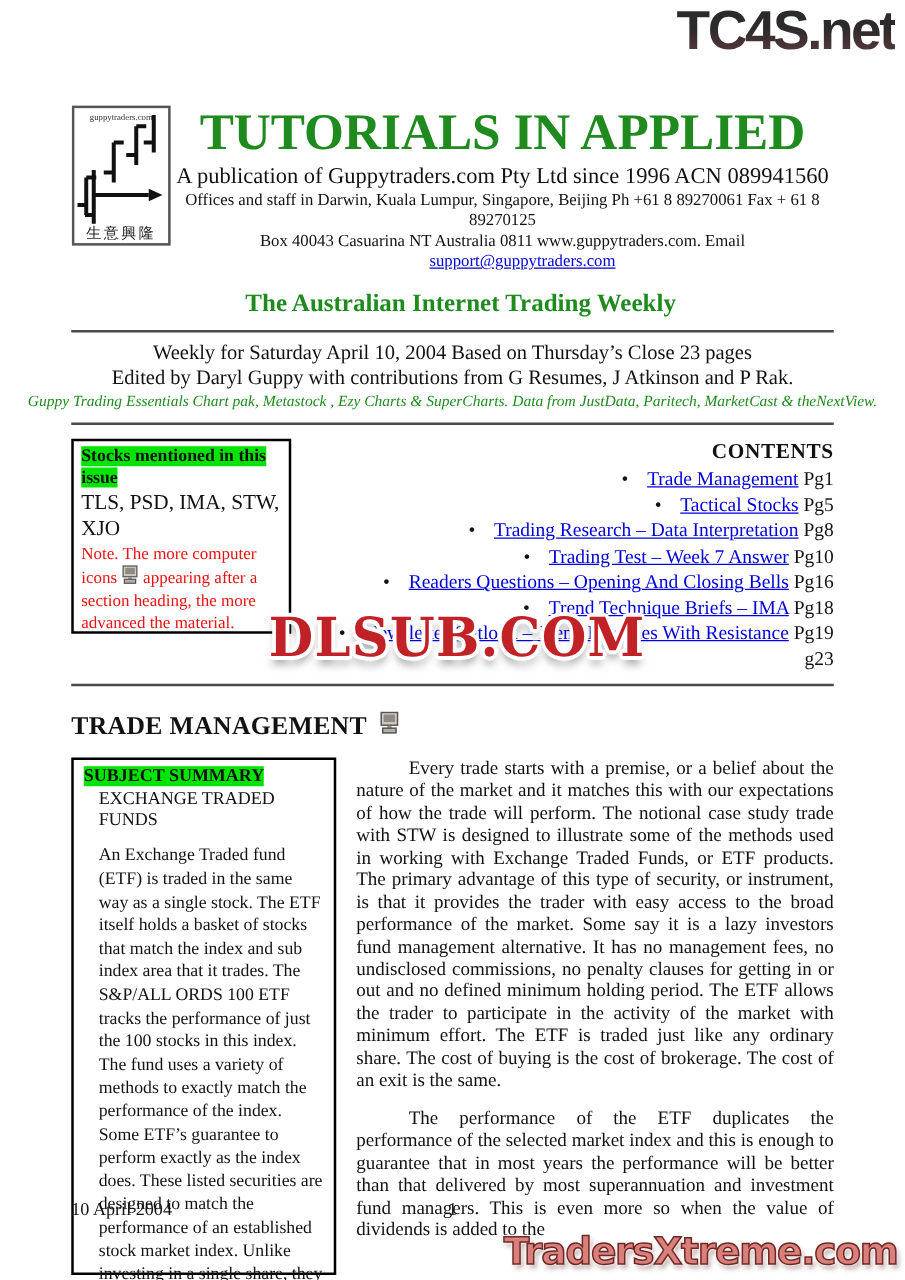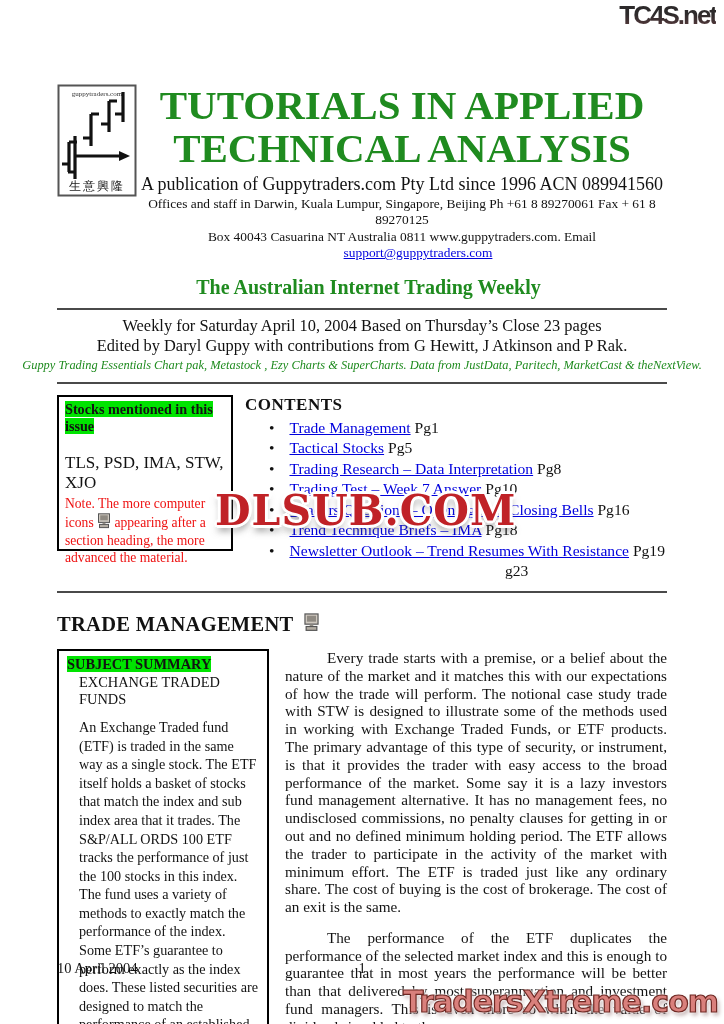--- a/index.html
+++ b/index.html
@@ -5,21 +5,21 @@
   html,body{margin:0;padding:0;background:#e8e8e8;}
   .page{
     position:relative;width:724px;height:1024px;margin:0 auto;
     background:#ffffff;overflow:hidden;
     font-family:"Liberation Serif", serif;color:#121212;
   }
   
   .tc4s{
     position:absolute;top:0px;right:8px;
     font-family:"Liberation Sans", sans-serif;font-weight:bold;
-    font-size:26px;letter-spacing:-2px;
+    font-size:44px;letter-spacing:-2px;
     background:linear-gradient(to bottom, #2d2a2b 45%, #4a3537 75%, #7a4848 100%);
     -webkit-background-clip:text;background-clip:text;
     -webkit-text-fill-color:transparent;color:#332e2f;
   }
   .dlsub{
     position:absolute;left:215px;top:486px;z-index:5;
     font-family:"DejaVu Serif", serif;font-weight:bold;
     font-size:41px;letter-spacing:1px;color:var(--watermark-red,#c02227);
     text-shadow:
       -3px 0 0 #fff, 3px 0 0 #fff, 0 -3px 0 #fff, 0 3px 0 #fff,
@@ -56,23 +56,23 @@
     font-size:12.4px;font-style:italic;color:var(--green,#1f8b1f);margin-top:2px;
   }
   
   .toc-row{display:flex;margin:11px 57px 0;position:relative;}
   .stocks-box{
     flex:0 0 176px;width:176px;height:156px;box-sizing:border-box;
     border:2px solid #000;padding:4px 6px;
   }
   .hl{background:var(--highlight-green,#00e400);}
   .stocks-heading{font-size:14.2px;font-weight:bold;}
-  .stocks-list{font-size:17px;margin-top:18px;line-height:1.2;}
+  .stocks-list{font-size:17px;margin-top:1px;line-height:1.2;}
   .stocks-note{font-size:13.6px;color:var(--note-red,#ee1111);margin-top:2px;line-height:1.24;}
-  .toc{flex:1;margin-left:12px;}
+  .toc{flex:1;margin-left:12px;text-align:right;}
   .toc-heading{font-size:17px;font-weight:bold;letter-spacing:.5px;}
   .toc-list{list-style:none;margin:3px 0 0;padding:0 0 0 24px;}
   .toc-item{font-size:15.6px;line-height:20.5px;white-space:nowrap;}
   .toc-item::before{content:"\2022";margin-right:15px;}
   .toc-item.obscured::before{content:"";margin:0;}
   .toc-link{color:var(--link-blue,#0000dd);text-decoration:underline;}
   .toc-page{color:#121212;}
   
   .section-heading{
     margin:20px 57px 0;font-size:20.5px;font-weight:bold;letter-spacing:.3px;
@@ -114,35 +114,34 @@
           <path d="M18 95 L18 52 M11 88 L18 88"></path>
           <path d="M18 72 L62 72"></path>
         </g>
         <path d="M62 67 L73 72 L62 77 Z" fill="#111"></path>
         <text x="40" y="106" text-anchor="middle" font-size="12" letter-spacing="2" font-family="DejaVu Sans, sans-serif" fill="#1a1a1a">生意興隆</text>
       </svg>
     </div>
     <div class="title-block">
       <div class="main-title">
         <div>TUTORIALS IN APPLIED</div>
-        <div>TECHNICAL ANALYSIS</div>
       </div>
       <div class="pub-line">A publication of Guppytraders.com Pty Ltd since 1996  ACN 089941560</div>
       <div class="small-line">Offices and staff in Darwin, Kuala Lumpur, Singapore, Beijing   Ph +61 8 89270061  Fax + 61 8 89270125</div>
       <div class="small-line"><span>Box 40043 Casuarina NT Australia  0811    www.guppytraders.com.   Email </span><a href="#" class="email-link">support@guppytraders.com</a></div>
     </div>
   </header>
 
   <div class="tagline">The Australian Internet Trading Weekly</div>
 
   <hr class="rule">
 
   <div class="issue-block">
     <div class="issue-line">Weekly for Saturday April 10, 2004 Based on Thursday’s Close 23 pages</div>
-    <div class="issue-line">Edited by Daryl Guppy with contributions from G Hewitt, J Atkinson and P Rak.</div>
+    <div class="issue-line">Edited by Daryl Guppy with contributions from G Resumes, J Atkinson and P Rak.</div>
     <div class="tools-line">Guppy Trading Essentials Chart pak, Metastock , Ezy Charts &amp; SuperCharts. Data from JustData, Paritech, MarketCast &amp; theNextView.</div>
   </div>
 
   <hr class="rule">
 
   <section class="toc-row">
     <aside class="stocks-box">
       <div class="stocks-heading"><span class="hl">Stocks mentioned in this issue</span></div>
       <div class="stocks-list">TLS, PSD, IMA, STW, XJO</div>
       <div class="stocks-note">

